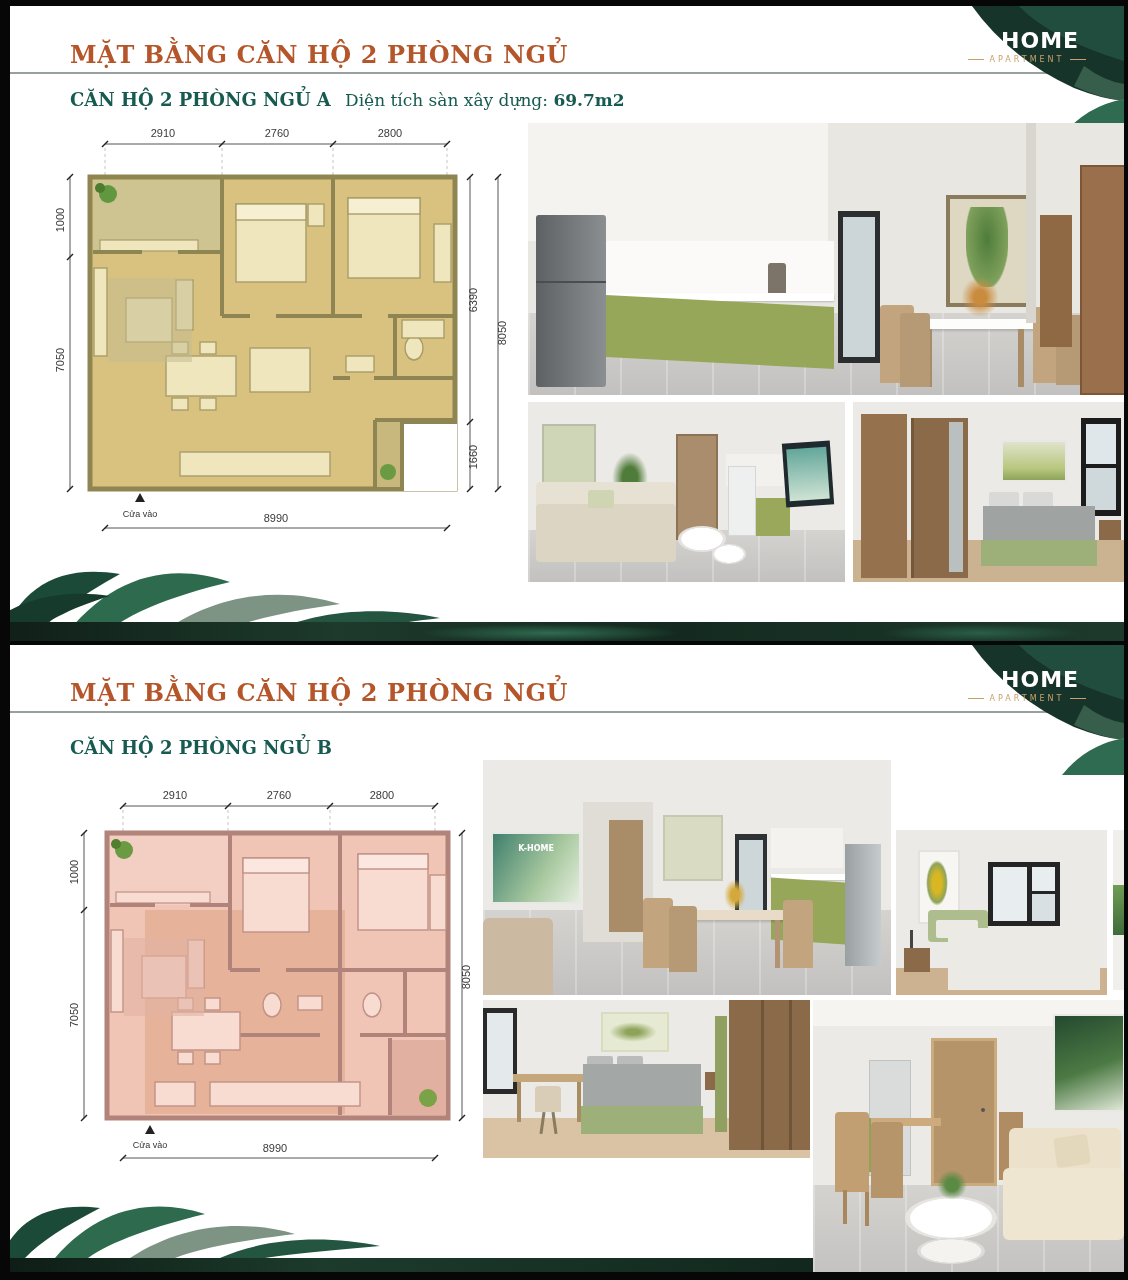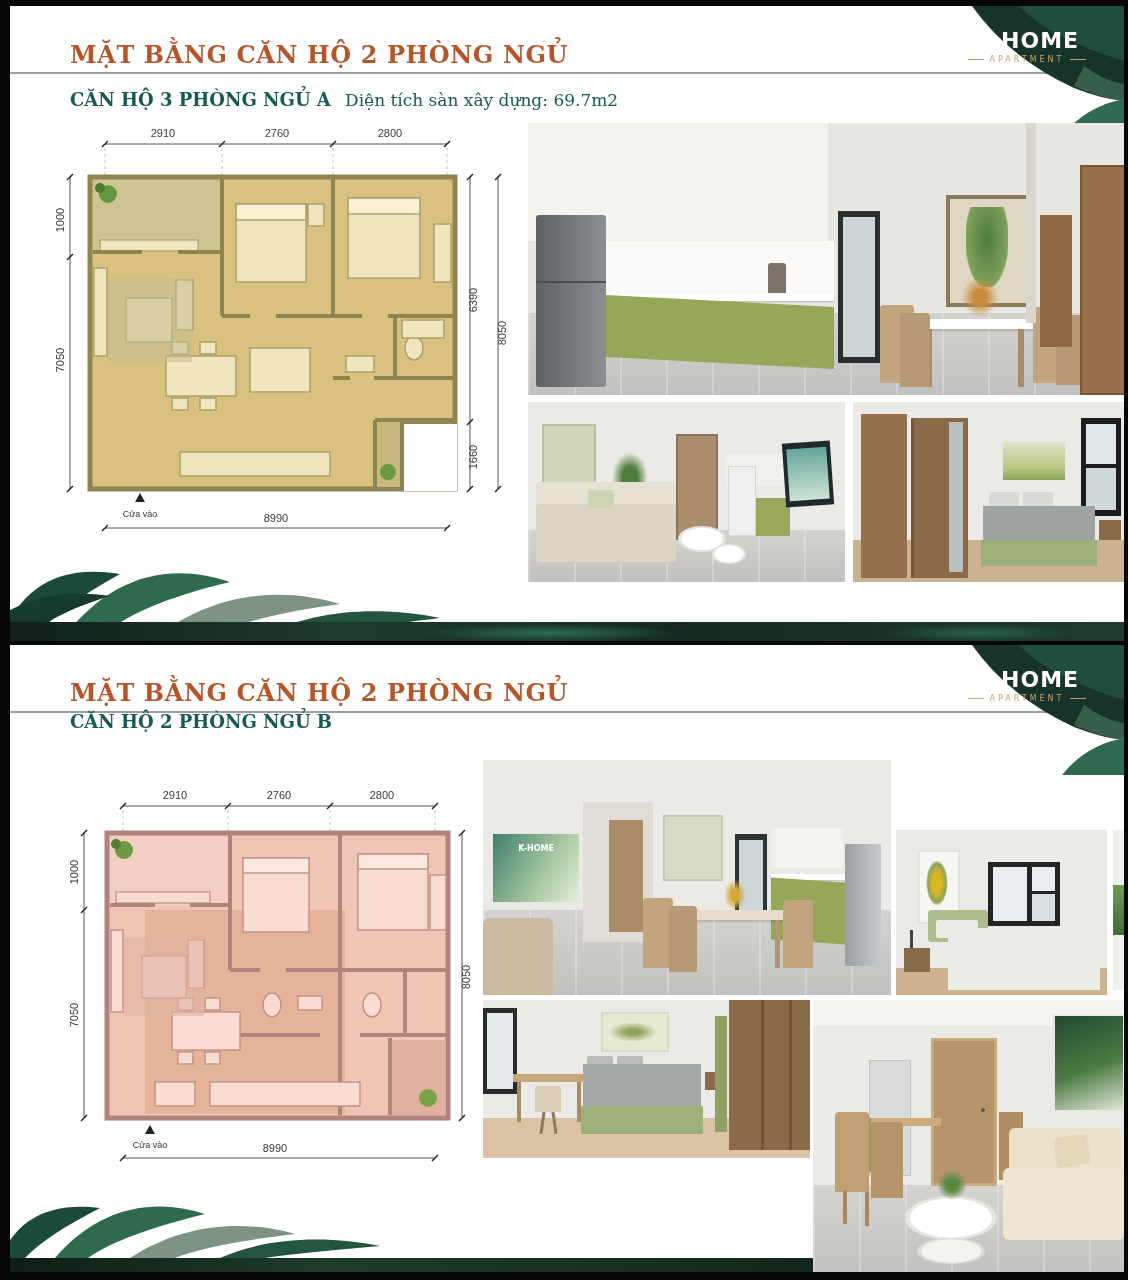--- a/index.html
+++ b/index.html
@@ -6,21 +6,21 @@
   .page{position:relative;width:1128px;height:1280px;background:#0a0b0a;overflow:hidden;
         font-family:"DejaVu Serif", serif;}
   .abs{position:absolute;}
   .panel{position:absolute;left:10px;width:1114px;background:#ffffff;overflow:visible;}
   .panel-a{top:6px;height:616px;}
   .panel-b{top:645px;height:627px;}
   .title{position:absolute;left:60px;font:bold 24px "DejaVu Serif",serif;color:#b5562a;letter-spacing:.6px;white-space:nowrap;}
   .title-rule{position:absolute;left:0;width:1114px;height:2px;background:#9aa0a0;}
   .unit-name{position:absolute;font:bold 18px "DejaVu Serif",serif;color:#175a50;white-space:nowrap;}
   .area-line{position:absolute;font:17px "DejaVu Serif",serif;color:#175a50;white-space:nowrap;}
-  .area-line b{font-weight:normal;}
+  .area-line b{font-weight:bold;}
   .leaf-corner{position:absolute;right:0;top:0;width:200px;height:130px;}
   .logo{position:absolute;right:22px;top:22px;width:150px;text-align:center;z-index:3;}
   .logo-name{font:bold 22px "DejaVu Sans",sans-serif;color:#ffffff;letter-spacing:1px;}
   .logo-tag{margin-top:2px;display:flex;align-items:center;justify-content:center;gap:6px;
             font:8px "DejaVu Sans",sans-serif;color:#c9a06a;letter-spacing:3px;}
   .logo-tag .dash{width:16px;height:1px;background:#c9a06a;}
   .photo{position:absolute;overflow:hidden;background:#eceae6;}
   .dim-text{font:11px "Liberation Sans",sans-serif;fill:#3a3a3a;}
   .small-text{font:9px "Liberation Sans",sans-serif;fill:#333;}
   .dimline{stroke:#555;stroke-width:1;}
@@ -33,21 +33,21 @@
 </head>
 <body>
 
 <div class="page">
 
   <section class="panel panel-a">
 
     <div class="title" style="top:34px">MẶT BẰNG CĂN HỘ 2 PHÒNG NGỦ</div>
     <div class="title-rule" style="top:66px"></div>
 
-    <div class="unit-name" style="left:60px;top:83px">CĂN HỘ 3 PHÒNG NGỦ A</div>
+    <div class="unit-name" style="left:60px;top:83px">CĂN HỘ 2 PHÒNG NGỦ A</div>
     <div class="area-line" style="left:335px;top:84px">
       <span>Diện tích sàn xây dựng:</span>
       <b>69.7m2</b>
     </div>
 
     <svg class="leaf-corner" viewBox="0 0 200 130">
       <path d="M48,0 Q85,52 150,82 Q178,93 200,95 L200,0 Z" fill="#17342a"></path>
       <path d="M95,0 Q125,32 200,55 L200,0 Z" fill="#235243" opacity="0.85"></path>
       <path d="M138,130 Q162,100 200,93 L200,130 Z" fill="#2f6b50"></path>
       <path d="M160,60 Q180,75 200,78 L200,95 Q175,92 150,80 Z" fill="#4c7c62" opacity="0.6"></path>
@@ -224,21 +224,21 @@
       <div class="abs" style="left:246px;top:118px;width:22px;height:20px;background:#8a6a49"></div>
     </div>
 
   </section>
 
   <section class="panel panel-b">
 
     <div class="title" style="top:33px">MẶT BẰNG CĂN HỘ 2 PHÒNG NGỦ</div>
     <div class="title-rule" style="top:66px"></div>
 
-    <div class="unit-name" style="left:60px;top:66px">CĂN HỘ 2 PHÒNG NGỦ B</div>
+    <div class="unit-name" style="left:60px;top:92px">CĂN HỘ 2 PHÒNG NGỦ B</div>
 
     <svg class="leaf-corner" viewBox="0 0 200 130">
       <path d="M48,0 Q85,52 150,82 Q178,93 200,95 L200,0 Z" fill="#17342a"></path>
       <path d="M95,0 Q125,32 200,55 L200,0 Z" fill="#235243" opacity="0.85"></path>
       <path d="M138,130 Q162,100 200,93 L200,130 Z" fill="#2f6b50"></path>
       <path d="M160,60 Q180,75 200,78 L200,95 Q175,92 150,80 Z" fill="#4c7c62" opacity="0.6"></path>
     </svg>
     <div class="logo">
       <div class="logo-name">K-HOME</div>
       <div class="logo-tag">

